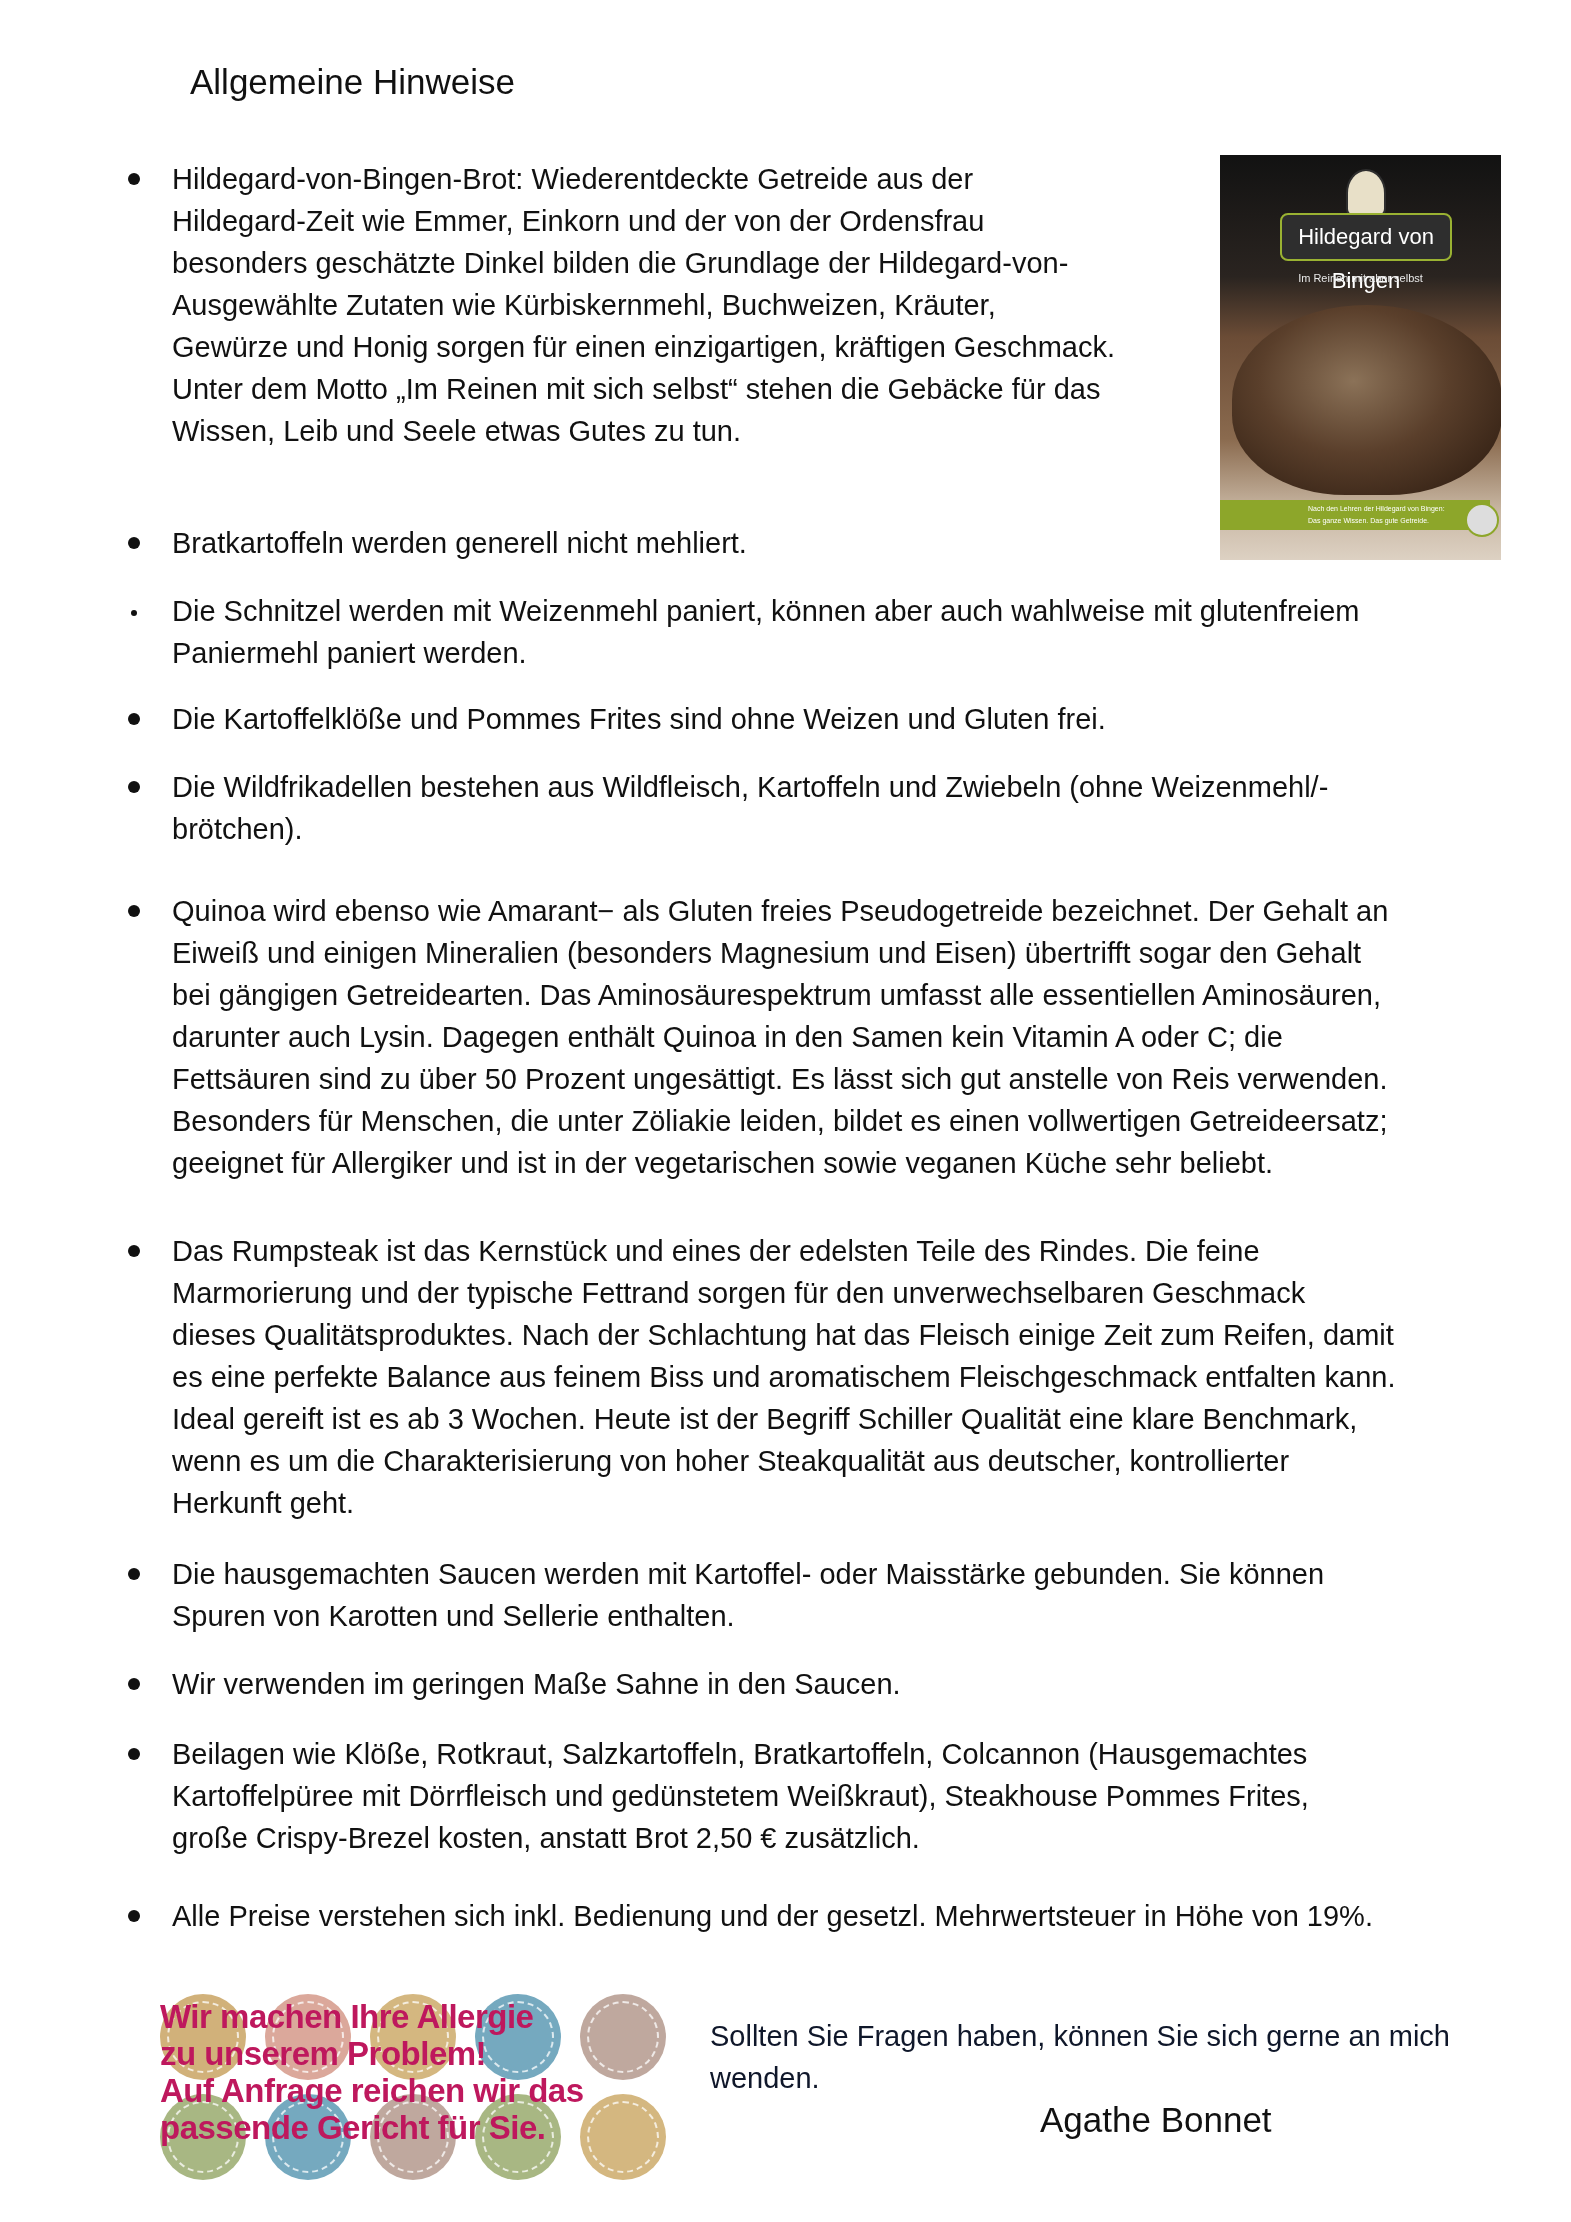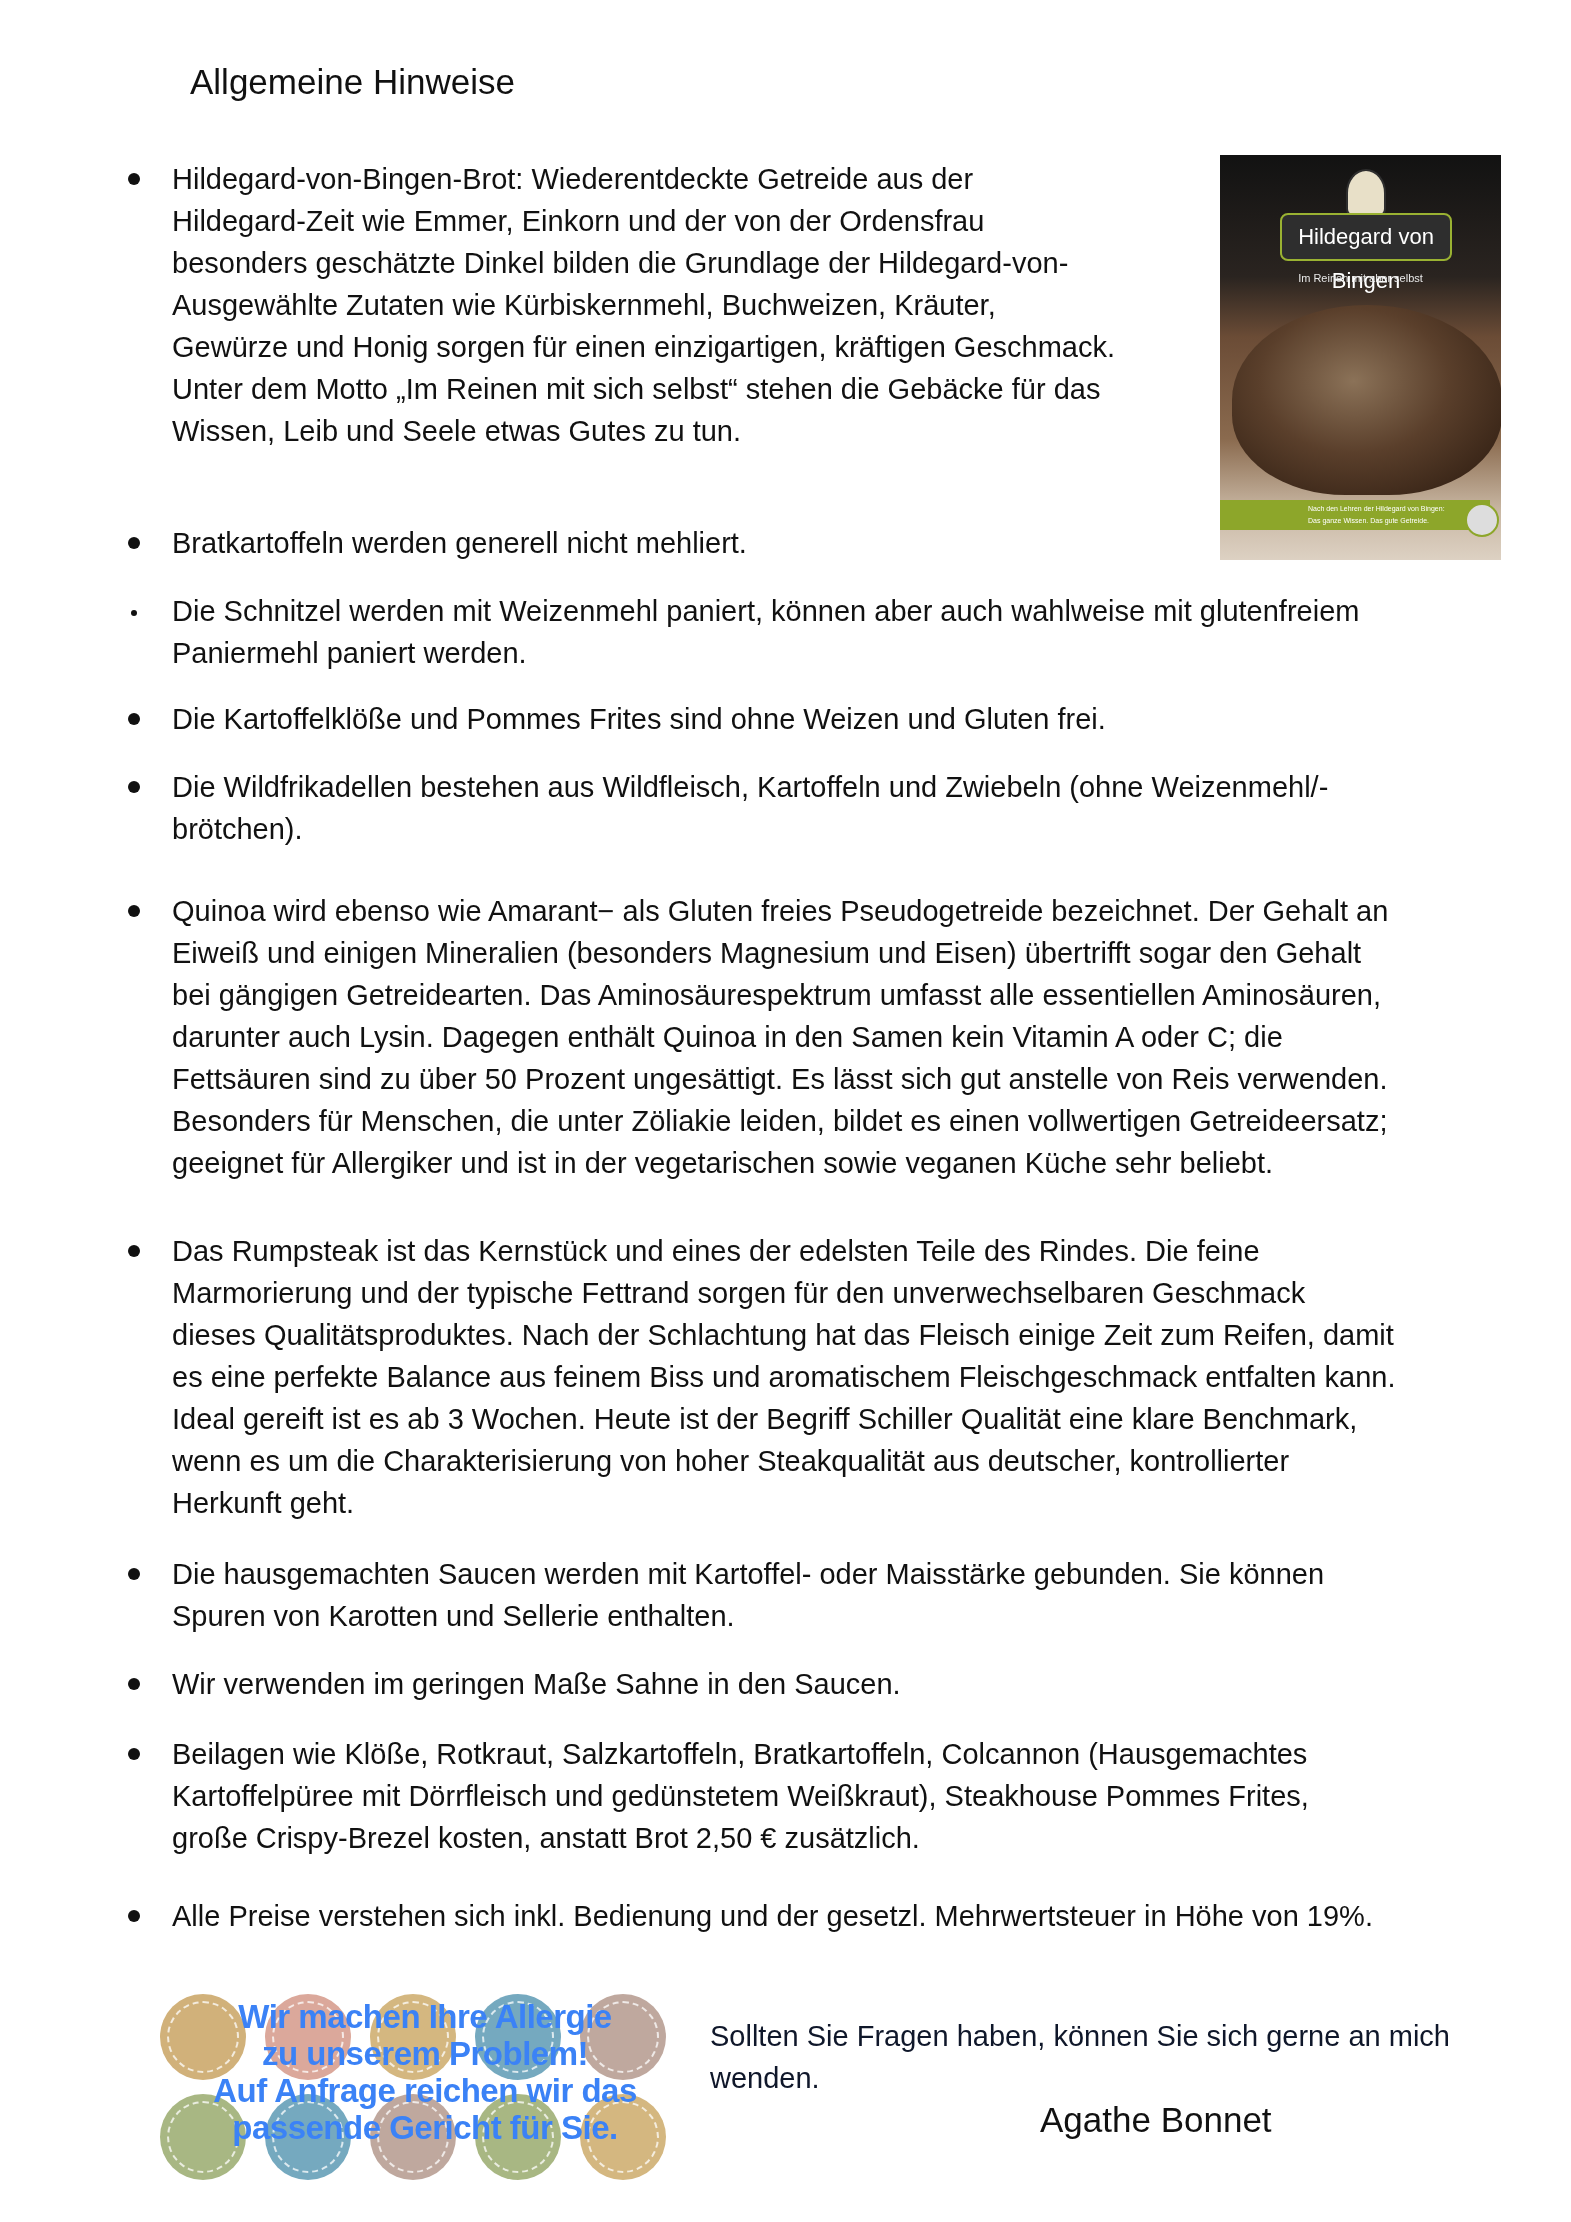--- a/index.html
+++ b/index.html
@@ -59,23 +59,23 @@
   }
   .circle {
     position: absolute; width: 86px; height: 86px; border-radius: 50%;
     box-shadow: inset 0 0 0 5px rgba(255,255,255,0.0);
   }
   .circle::after {
     content: ""; position: absolute; left: 7px; top: 7px; right: 7px; bottom: 7px;
     border-radius: 50%; border: 2px dashed rgba(255,255,255,0.75);
   }
   .allergy-text {
-    position: absolute; left: 0; top: 0; width: 530px; text-align: center;
+    position: absolute; left: 0; top: 0; width: 530px; text-align: left;
     font-family: "Liberation Sans Narrow", "Liberation Sans", sans-serif;
-    font-weight: bold; font-size: 33px; line-height: 37px; color: #3b82f6;
+    font-weight: bold; font-size: 33px; line-height: 37px; color: #be185d;
     letter-spacing: -0.5px;
   }
   .contact-text {
     position: absolute; left: 710px; top: 2015px; width: 800px;
     font-size: 29px; line-height: 42px; color: #0f172a;
   }
   .signature {
     position: absolute; left: 1040px; top: 2100px; font-size: 35px; color: #111;
   }
 </style>

